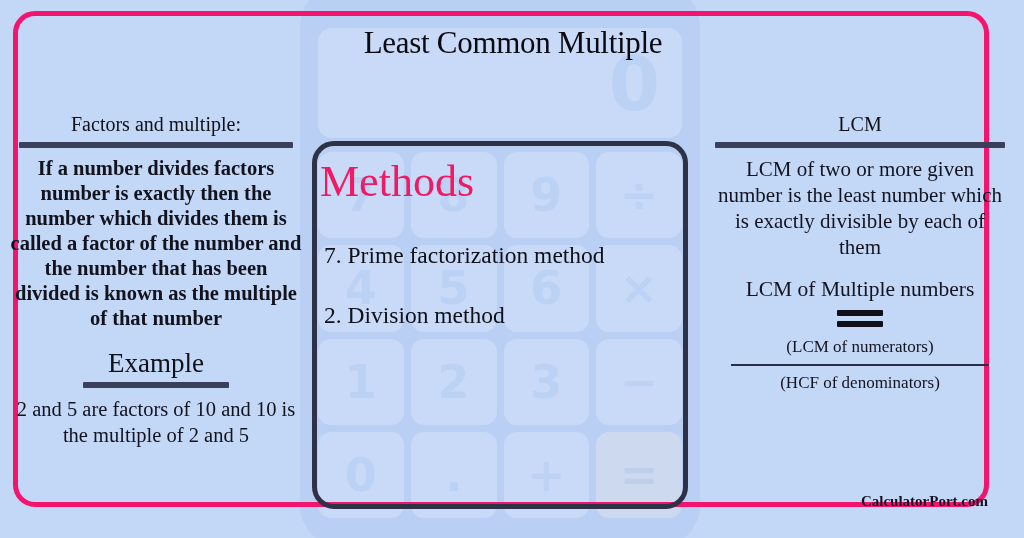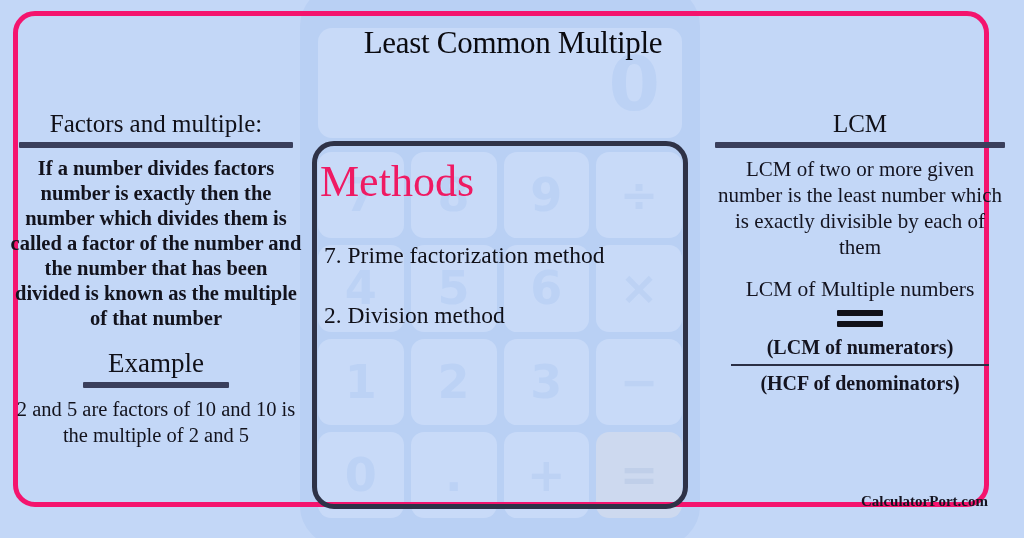--- a/index.html
+++ b/index.html
@@ -111,21 +111,21 @@
   #left-col {
     position: absolute;
     left: 8px;
     top: 108px;
     width: 296px;
     z-index: 5;
     text-align: center;
     color: #141420;
   }
   .head {
-    font-size: 25px;
+    font-size: 20px;
     line-height: 32px;
     font-weight: 400;
     color: #101018;
   }
   .rule {
     height: 6px;
     background: #3a3f5c;
     margin: 2px auto 8px auto;
     border-radius: 1px;
   }
@@ -220,23 +220,23 @@
   #eq-sign .bar {
     height: 6px;
     background: #101018;
     border-radius: 1px;
   }
   #eq-sign .bar + .bar { margin-top: 5px; }
   #frac {
     margin-top: 2px;
   }
   #numerator, #denominator {
-    font-size: 20px;
+    font-size: 17px;
     line-height: 28px;
-    font-weight: 700;
+    font-weight: 400;
   }
   #frac-bar {
     width: 258px;
     height: 2px;
     background: #2b2f45;
     margin: 3px auto 3px auto;
   }
   #brand {
     position: absolute;
     right: 36px;

